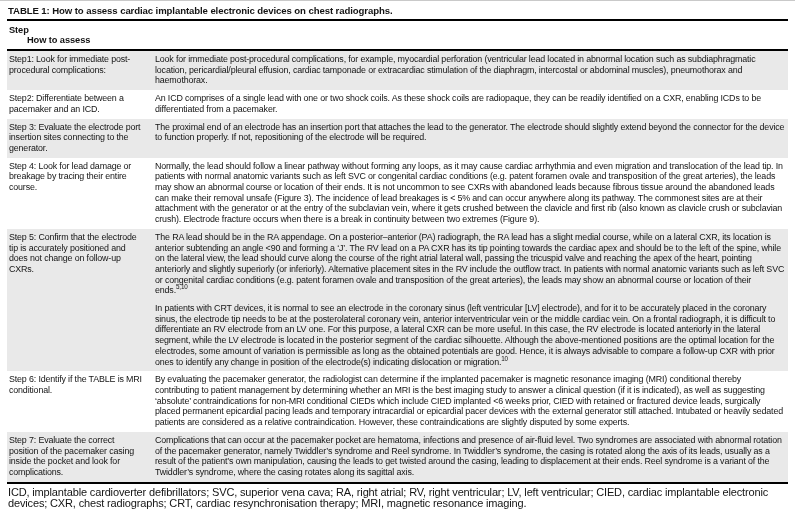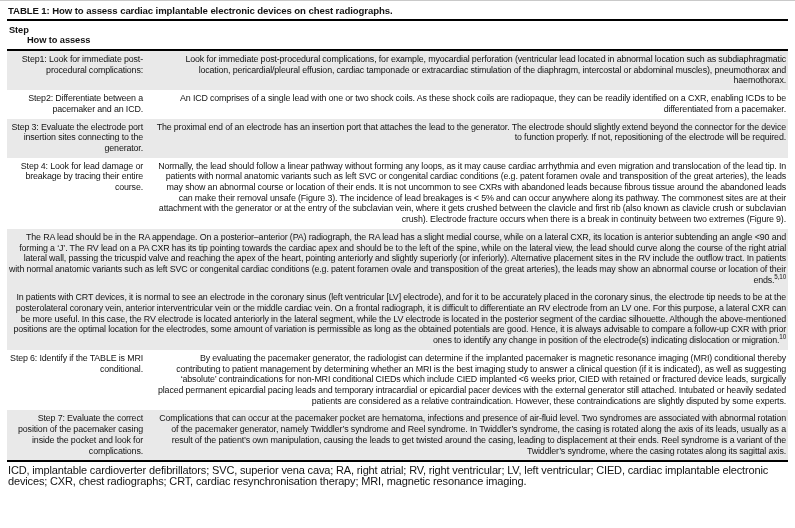--- a/index.html
+++ b/index.html
@@ -46,21 +46,20 @@
     margin-left: 20px;
   }
   .tbody {
     border-bottom: 2.5px solid #000;
   }
   .trow {
     display: flex;
     font-size: 8.9px;
     line-height: 10.7px;
     letter-spacing: -0.15px;
-    text-align: right;
   }
   .trow:nth-child(odd) {
     background: #e9e9e9;
   }
   .step-cell {
     width: 148px;
     flex: none;
     padding: 3px 12px 4px 2px;
     box-sizing: border-box;
   }
@@ -116,20 +115,21 @@
           <p>The proximal end of an electrode has an insertion port that attaches the lead to the generator. The electrode should slightly extend beyond the connector for the device to function properly. If not, repositioning of the electrode will be required.</p>
         </div>
       </div>
       <div class="trow">
         <div class="step-cell">Step 4: Look for lead damage or breakage by tracing their entire course.</div>
         <div class="body-cell">
           <p>Normally, the lead should follow a linear pathway without forming any loops, as it may cause cardiac arrhythmia and even migration and translocation of the lead tip. In patients with normal anatomic variants such as left SVC or congenital cardiac conditions (e.g. patent foramen ovale and transposition of the great arteries), the leads may show an abnormal course or location of their ends. It is not uncommon to see CXRs with abandoned leads because fibrous tissue around the abandoned leads can make their removal unsafe (Figure 3). The incidence of lead breakages is &lt; 5% and can occur anywhere along its pathway. The commonest sites are at their attachment with the generator or at the entry of the subclavian vein, where it gets crushed between the clavicle and first rib (also known as clavicle crush or subclavian crush). Electrode fracture occurs when there is a break in continuity between two extremes (Figure 9).</p>
         </div>
       </div>
       <div class="trow">
+        <div class="step-cell">Step 5: Confirm that the electrode tip is accurately positioned and does not change on follow-up CXRs.</div>
         <div class="body-cell">
           <p>The RA lead should be in the RA appendage. On a posterior–anterior (PA) radiograph, the RA lead has a slight medial course, while on a lateral CXR, its location is anterior subtending an angle &lt;90 and forming a ‘J’. The RV lead on a PA CXR has its tip pointing towards the cardiac apex and should be to the left of the spine, while on the lateral view, the lead should curve along the course of the right atrial lateral wall, passing the tricuspid valve and reaching the apex of the heart, pointing anteriorly and slightly superiorly (or inferiorly). Alternative placement sites in the RV include the outflow tract. In patients with normal anatomic variants such as left SVC or congenital cardiac conditions (e.g. patent foramen ovale and transposition of the great arteries), the leads may show an abnormal course or location of their ends.<sup>5,10</sup></p>
           <p>In patients with CRT devices, it is normal to see an electrode in the coronary sinus (left ventricular [LV] electrode), and for it to be accurately placed in the coronary sinus, the electrode tip needs to be at the posterolateral coronary vein, anterior interventricular vein or the middle cardiac vein. On a frontal radiograph, it is difficult to differentiate an RV electrode from an LV one. For this purpose, a lateral CXR can be more useful. In this case, the RV electrode is located anteriorly in the lateral segment, while the LV electrode is located in the posterior segment of the cardiac silhouette. Although the above-mentioned positions are the optimal location for the electrodes, some amount of variation is permissible as long as the obtained potentials are good. Hence, it is always advisable to compare a follow-up CXR with prior ones to identify any change in position of the electrode(s) indicating dislocation or migration.<sup>10</sup></p>
         </div>
       </div>
       <div class="trow">
         <div class="step-cell">Step 6: Identify if the TABLE is MRI conditional.</div>
         <div class="body-cell">
           <p>By evaluating the pacemaker generator, the radiologist can determine if the implanted pacemaker is magnetic resonance imaging (MRI) conditional thereby contributing to patient management by determining whether an MRI is the best imaging study to answer a clinical question (if it is indicated), as well as suggesting ‘absolute’ contraindications for non-MRI conditional CIEDs which include CIED implanted &lt;6 weeks prior, CIED with retained or fractured device leads, surgically placed permanent epicardial pacing leads and temporary intracardial or epicardial pacer devices with the external generator still attached. Intubated or heavily sedated patients are considered as a relative contraindication. However, these contraindications are slightly disputed by some experts.</p>
         </div>

